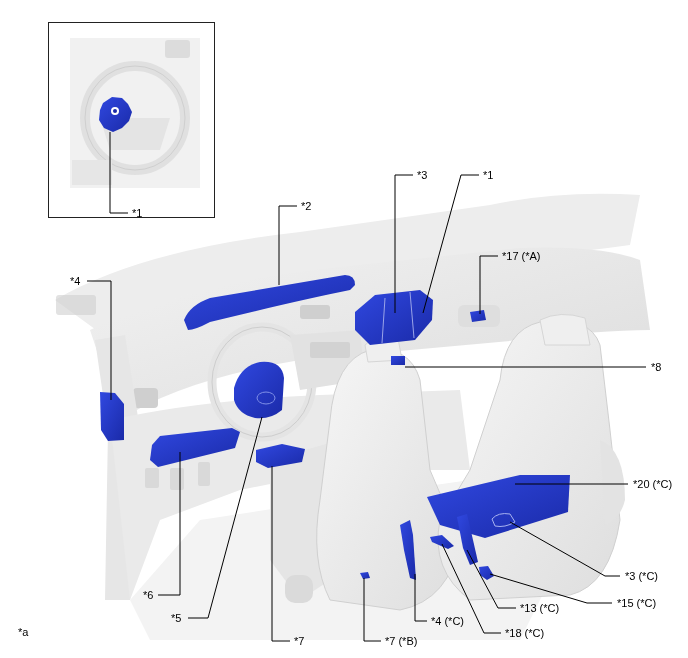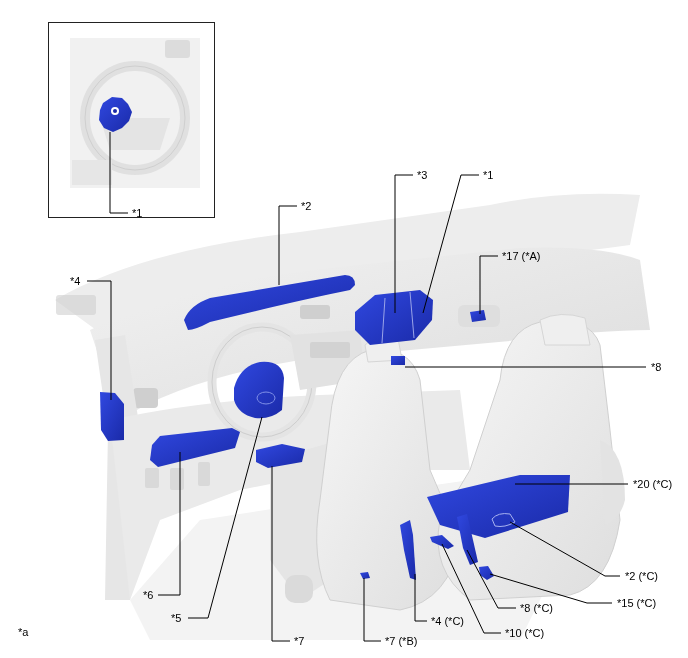--- a/index.html
+++ b/index.html
@@ -176,23 +176,23 @@
 
   
   <span class="lbl" style="left:132px;top:207px">*1</span>
   <span class="lbl" style="left:301px;top:200px">*2</span>
   <span class="lbl" style="left:417px;top:169px">*3</span>
   <span class="lbl" style="left:483px;top:169px">*1</span>
   <span class="lbl" style="left:502px;top:250px">*17 (*A)</span>
   <span class="lbl" style="left:70px;top:275px">*4</span>
   <span class="lbl" style="left:651px;top:361px">*8</span>
   <span class="lbl" style="left:633px;top:478px">*20 (*C)</span>
-  <span class="lbl" style="left:625px;top:570px">*2 (*C)</span>
+  <span class="lbl" style="left:625px;top:570px">*3 (*C)</span>
   <span class="lbl" style="left:617px;top:597px">*15 (*C)</span>
-  <span class="lbl" style="left:520px;top:602px">*8 (*C)</span>
+  <span class="lbl" style="left:520px;top:602px">*13 (*C)</span>
   <span class="lbl" style="left:143px;top:589px">*6</span>
   <span class="lbl" style="left:171px;top:612px">*5</span>
   <span class="lbl" style="left:431px;top:615px">*4 (*C)</span>
-  <span class="lbl" style="left:505px;top:627px">*10 (*C)</span>
+  <span class="lbl" style="left:505px;top:627px">*18 (*C)</span>
   <span class="lbl" style="left:294px;top:635px">*7</span>
   <span class="lbl" style="left:385px;top:635px">*7 (*B)</span>
   <span class="lbl" style="left:18px;top:626px">*a</span>
 </div>
 
 </body></html>

